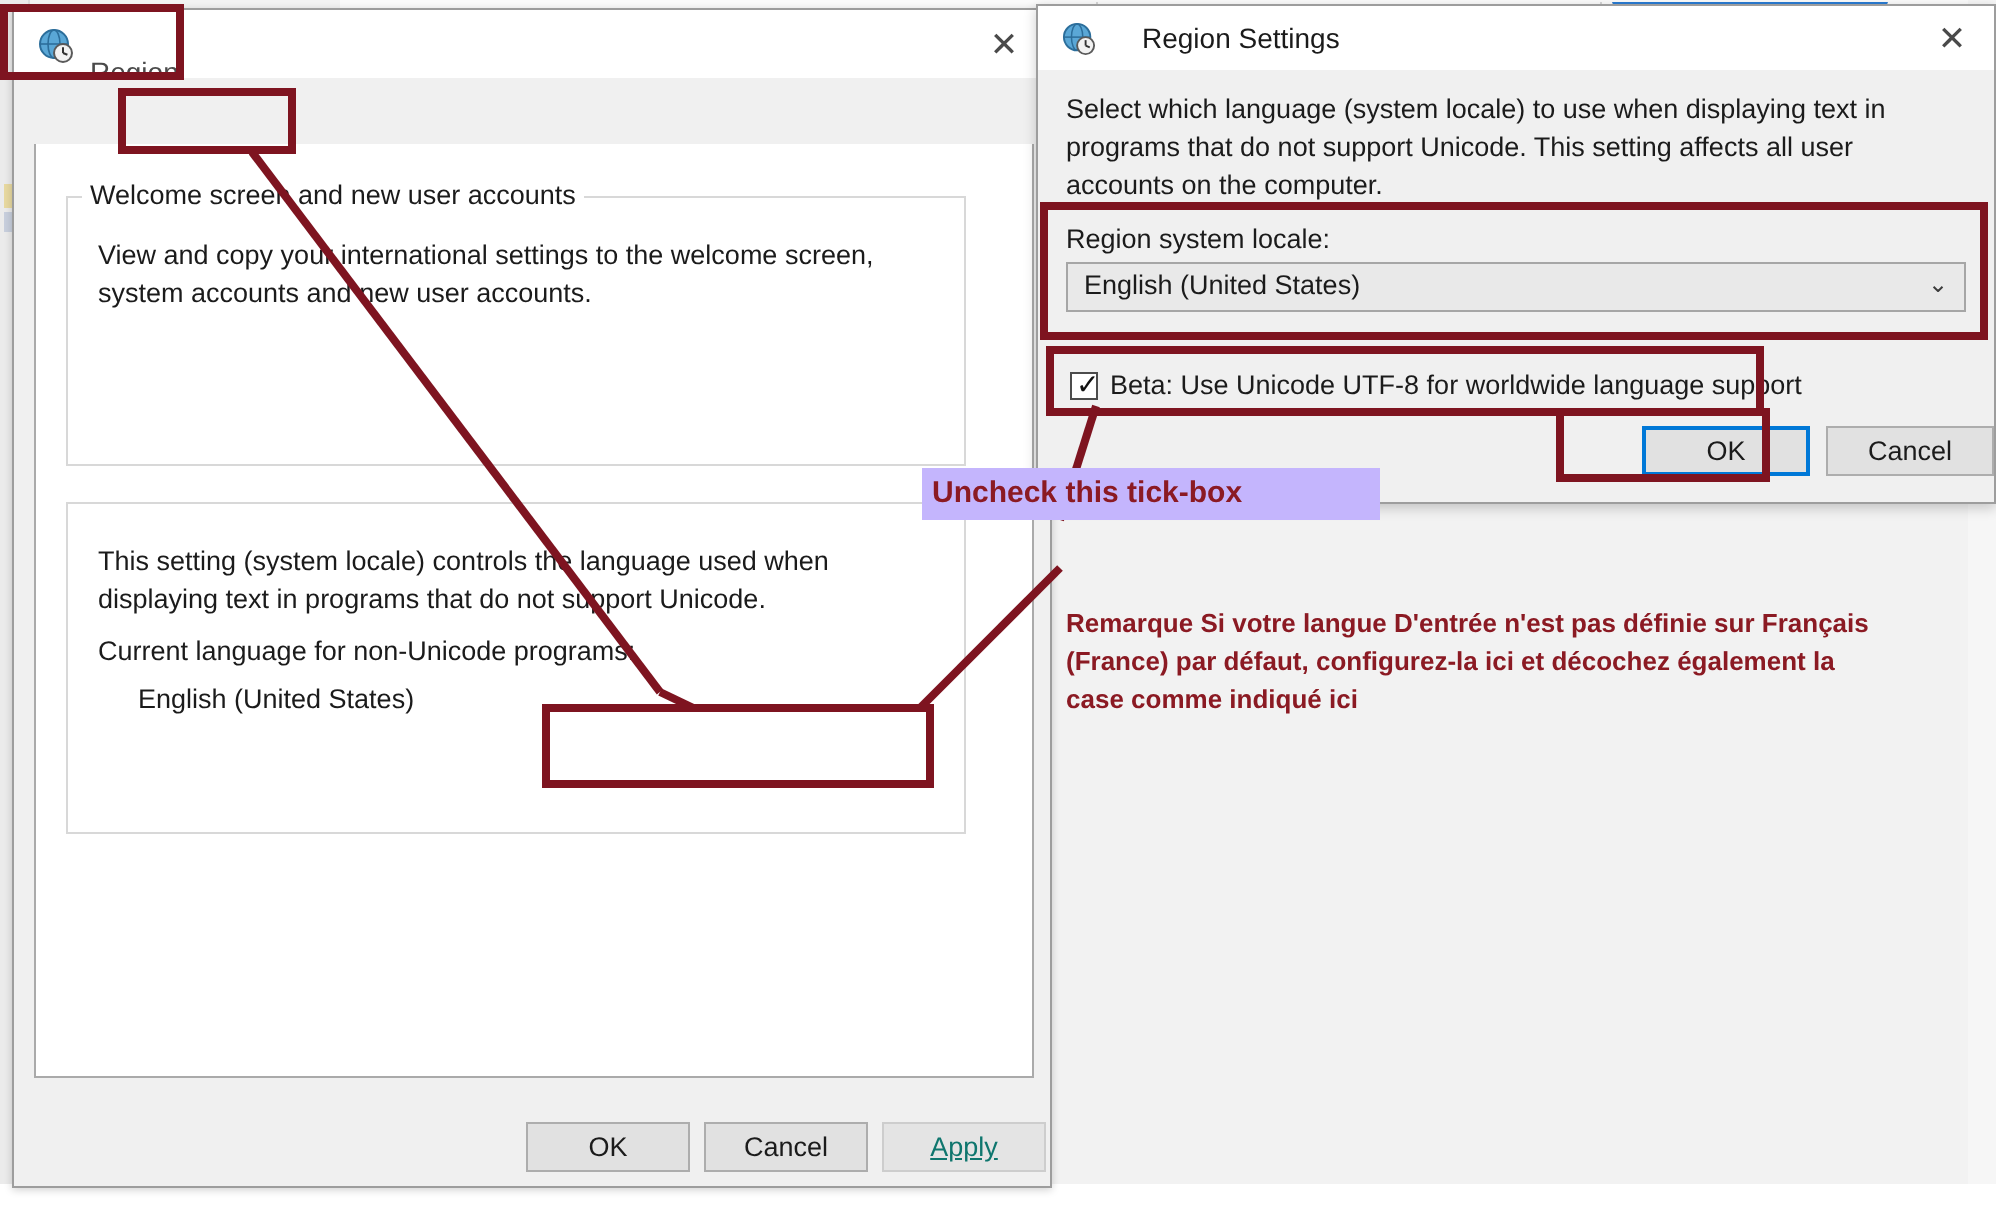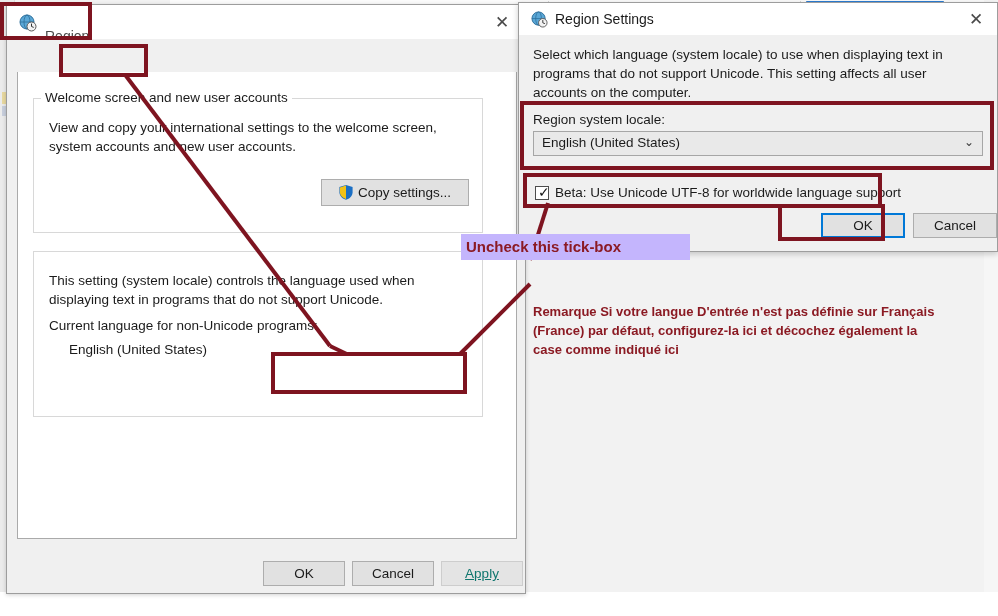--- a/index.html
+++ b/index.html
@@ -70,21 +70,21 @@
   
   #btn-region-ok{left:256px;top:556px;width:82px;height:25px;}
   #btn-region-cancel{left:345px;top:556px;width:82px;height:25px;}
   #btn-region-apply{left:434px;top:556px;width:82px;height:25px;}
   .under{text-decoration:underline;}
 
   
   #rs-window{left:518px;top:2px;width:478px;height:248px;background:#f0f0f0;border:1px solid #9d9d9d;box-shadow:0 2px 6px rgba(0,0,0,.2);}
   #rs-titlebar{left:0;top:0;width:478px;height:32px;background:#ffffff;}
   #rs-icon{left:12px;top:8px;width:17px;height:17px;}
-  #rs-title{left:36px;top:8px;font-size:14px;color:#1b1b1b;}
+  #rs-title{left:52px;top:8px;font-size:14px;color:#1b1b1b;}
   #rs-close{left:444px;top:7px;width:26px;height:19px;color:#4a4a4a;font-size:17px;line-height:19px;text-align:center;cursor:default;}
   #rs-desc{left:14px;top:42px;width:450px;font-size:13.5px;line-height:19px;color:#1b1b1b;}
   #rs-locale-label{left:14px;top:109px;font-size:13.5px;color:#1b1b1b;}
   #rs-combo{left:14px;top:128px;width:450px;height:25px;background:#e9e9e9;border:1px solid #a6a6a6;box-sizing:border-box;}
   #rs-combo-text{left:8px;top:3px;font-size:13.5px;color:#1b1b1b;}
   #rs-combo-arrow{right:8px;top:3px;font-size:12px;color:#3c3c3c;}
   #rs-check-row{left:16px;top:182px;width:340px;height:19px;}
   #rs-checkbox{position:absolute;left:0;top:1px;width:14px;height:14px;background:#ffffff;border:1px solid #4c4c4c;box-sizing:border-box;}
   #rs-checkmark{position:absolute;left:2px;top:-3px;font-size:14px;line-height:16px;color:#111;}
   #rs-check-label{position:absolute;left:20px;top:0;font-size:13.5px;color:#1b1b1b;white-space:nowrap;}
@@ -140,29 +140,20 @@
   <div class="abs" id="region-close">✕</div>
 
   <div class="abs" id="region-body"></div>
 
 
   <div class="abs" id="tabpanel"></div>
 
   <div class="groupbox" id="gb-welcome"></div>
   <div class="grouplabel" id="gl-welcome">Welcome screen and new user accounts</div>
   <div class="abs" id="welcome-desc">View and copy your international settings to the welcome screen, system accounts and new user accounts.</div>
-  <div class="winbtn" id="btn-copy-settings">
-    <span class="shield">
-      <svg width="14" height="15" viewBox="0 0 14 15">
-        <path d="M7 0 L13.6 2.1 V7.2 C13.6 11 10.6 13.6 7 14.8 C3.4 13.6 .4 11 .4 7.2 V2.1 Z" fill="#1b6fc4"></path>
-        <path d="M7 .6 L7 14.2 C3.8 13 .9 10.6 .9 7.1 V2.5 Z" fill="#f2c216"></path>
-      </svg>
-    </span>
-    <span>Copy settings...</span>
-  </div>
 
   <div class="groupbox" id="gb-lang"></div>
   <div class="abs" id="lang-desc">This setting (system locale) controls the language used when displaying text in programs that do not support Unicode.</div>
   <div class="abs" id="lang-current-label">Current language for non-Unicode programs:</div>
   <div class="abs" id="lang-current-value">English (United States)</div>
   <div class="winbtn" id="btn-change-locale">
     <span class="shield">
       <svg width="14" height="15" viewBox="0 0 14 15">
         <path d="M7 0 L13.6 2.1 V7.2 C13.6 11 10.6 13.6 7 14.8 C3.4 13.6 .4 11 .4 7.2 V2.1 Z" fill="#1b6fc4"></path>
         <path d="M7 .6 L7 14.2 C3.8 13 .9 10.6 .9 7.1 V2.5 Z" fill="#f2c216"></path>

